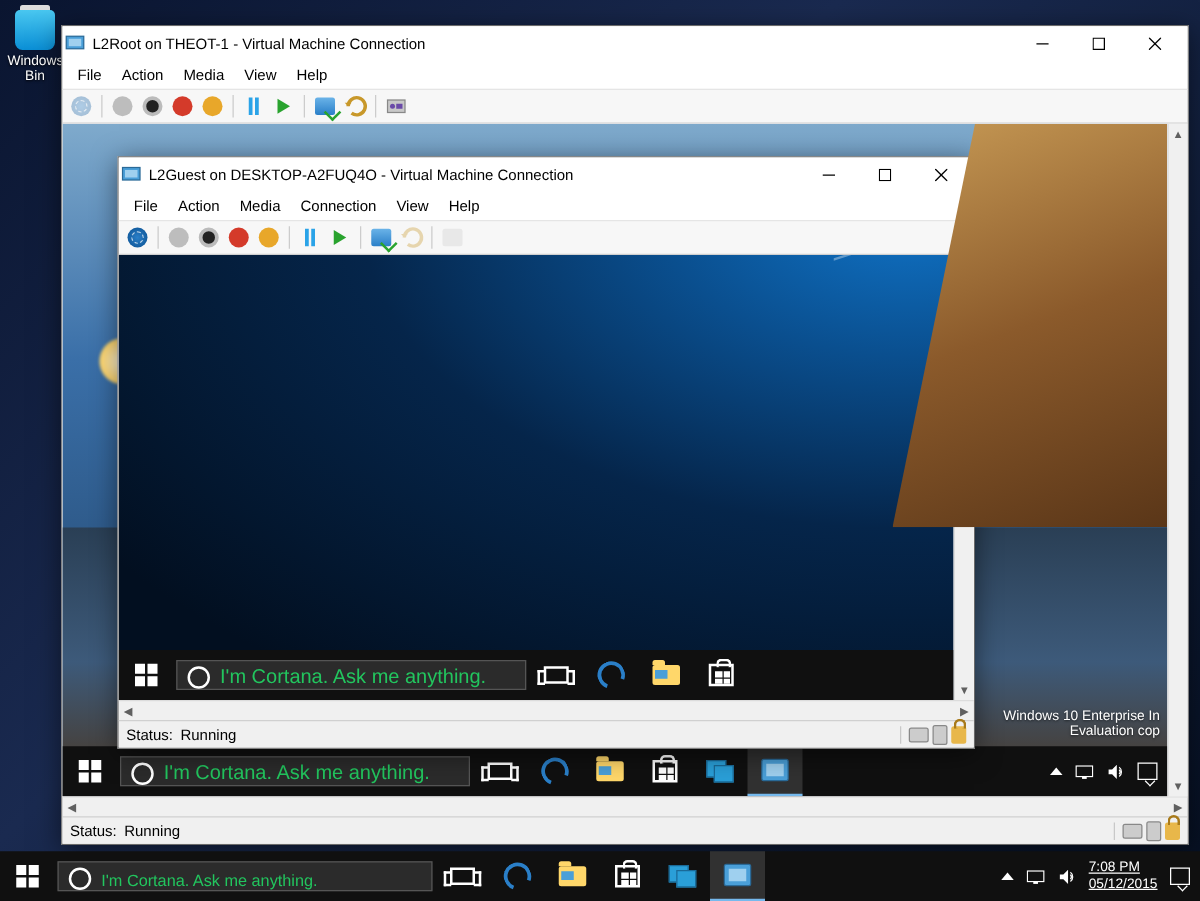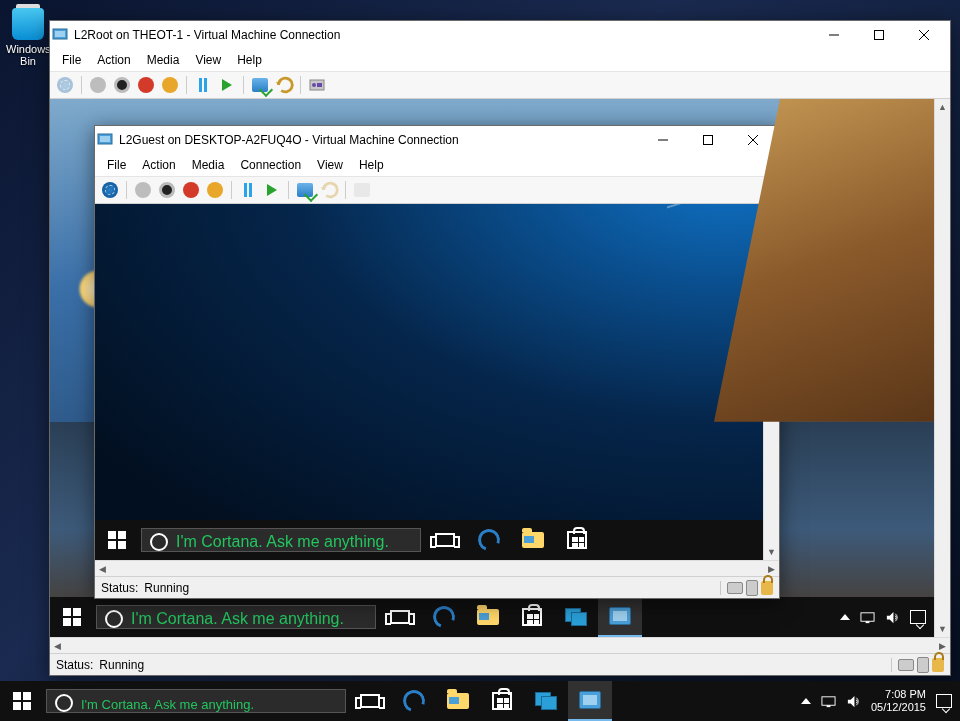--- a/index.html
+++ b/index.html
@@ -11,21 +11,21 @@
   .recycle-bin .ico { width: 32px; height: 32px; margin: 0 auto 3px; background: linear-gradient(#49c7f0,#0a8fd6); border-radius: 4px 4px 6px 6px; position: relative; }
   .recycle-bin .ico::before { content:""; position:absolute; top:-4px; left:4px; right:4px; height:4px; background:#ddd; border-radius:2px 2px 0 0;}
   .host-taskbar { position: absolute; left:0; right:0; bottom:0; height:40px; background:#101010; display:flex; align-items:center; color:#fff; font-size:13px; }
   .tb-btn { width:44px; height:40px; display:flex; align-items:center; justify-content:center; }
   .start-ico { width:18px; height:18px; display:grid; grid-template:1fr 1fr/1fr 1fr; gap:2px;}
   .start-ico span{background:#fff;}
   .cortana-box { flex: 0 0 300px; height:24px; margin:0 2px; background:#2b2b2b; border:1px solid #555; display:flex; align-items:flex-end; padding:0 8px; color:#22c55e; gap:8px;}
   .cortana-ico{width:18px;height:18px;border:2px solid #fff;border-radius:50%;}
   .tb-icons { display:flex; }
   .tray { margin-left:auto; display:flex; align-items:center; gap:10px; padding:0 8px; font-size:11px; }
-  .tray-time{ text-align:right; line-height:1.15; font-size:11px;}
+  .tray-time{ text-align:left; line-height:1.15; font-size:11px;text-decoration:underline;}
   .tray svg{width:15px;height:15px;fill:#fff;}
 
   
   .window { position:absolute; background:#fff; border:1px solid #6a6a6a; box-shadow:0 4px 20px rgba(0,0,0,.5); display:flex; flex-direction:column; }
   .outer { left:49px; top:20px; width:902px; height:656px; }
   .titlebar { height:28px; display:flex; align-items:center; padding:0 4px 0 2px; background:#fff; font-size:12px; color:#000; }
   .titlebar .vmicon{width:16px;height:16px;margin-right:6px;}
   .titlebar .caption{flex:1;white-space:nowrap;overflow:hidden;}
   .winbtns{display:flex;}
   .winbtn{width:45px;height:28px;display:flex;align-items:center;justify-content:center;}
@@ -196,20 +196,24 @@
             <rect x="8" y="6" width="5" height="4" fill="#6a4aa8"></rect>
           </svg>
         </div>
     </div>
 
     <div class="viewport">
       <div class="viewport-inner">
         <div class="wall-outer">
           <div class="sun"></div>
           <div class="reflect"></div>
+          <div class="watermark">
+            <div>Windows 10 Enterprise In</div>
+            <div>Evaluation cop</div>
+          </div>
 
           <div class="guest-taskbar">
             <div class="tb-btn">
                 <div class="start-ico">
                   <span></span>
                   <span></span>
                   <span></span>
                   <span></span>
                 </div>
               </div>

